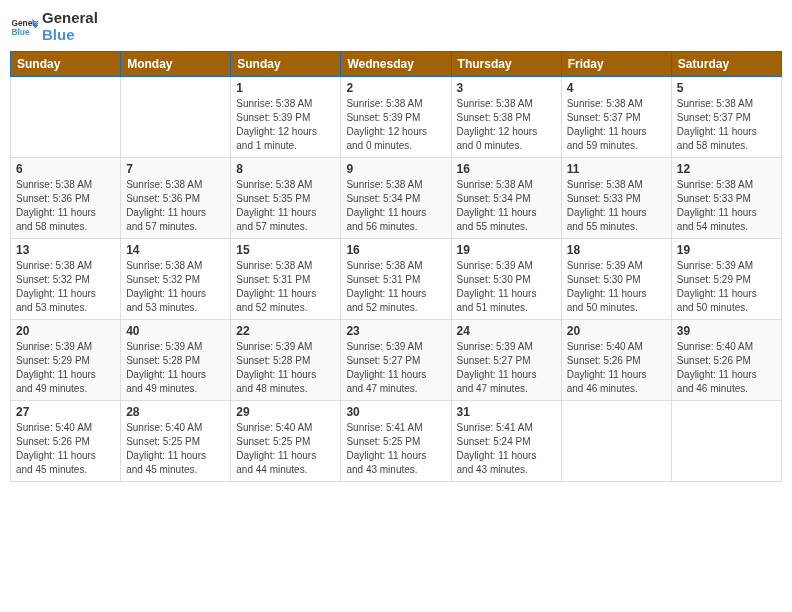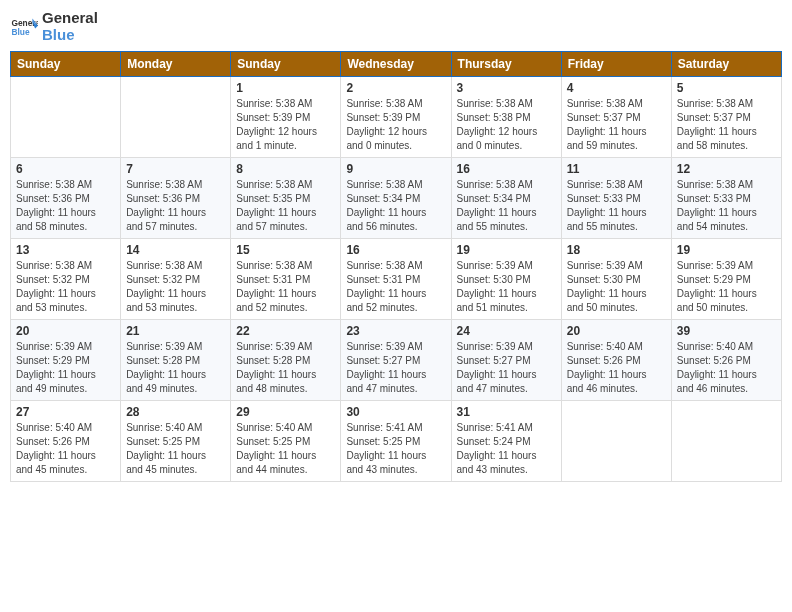--- a/index.html
+++ b/index.html
@@ -257,21 +257,21 @@
       </tr>
       <tr>
         <td>
           <span class="day-num">20</span>
           <div class="day-info" style="white-space: pre-line;">Sunrise: 5:39 AM
 Sunset: 5:29 PM
 Daylight: 11 hours
 and 49 minutes.</div>
         </td>
         <td>
-          <span class="day-num">21</span>
+          <span class="day-num">40</span>
           <div class="day-info" style="white-space: pre-line;">Sunrise: 5:39 AM
 Sunset: 5:28 PM
 Daylight: 11 hours
 and 49 minutes.</div>
         </td>
         <td>
           <span class="day-num">22</span>
           <div class="day-info" style="white-space: pre-line;">Sunrise: 5:39 AM
 Sunset: 5:28 PM
 Daylight: 11 hours

